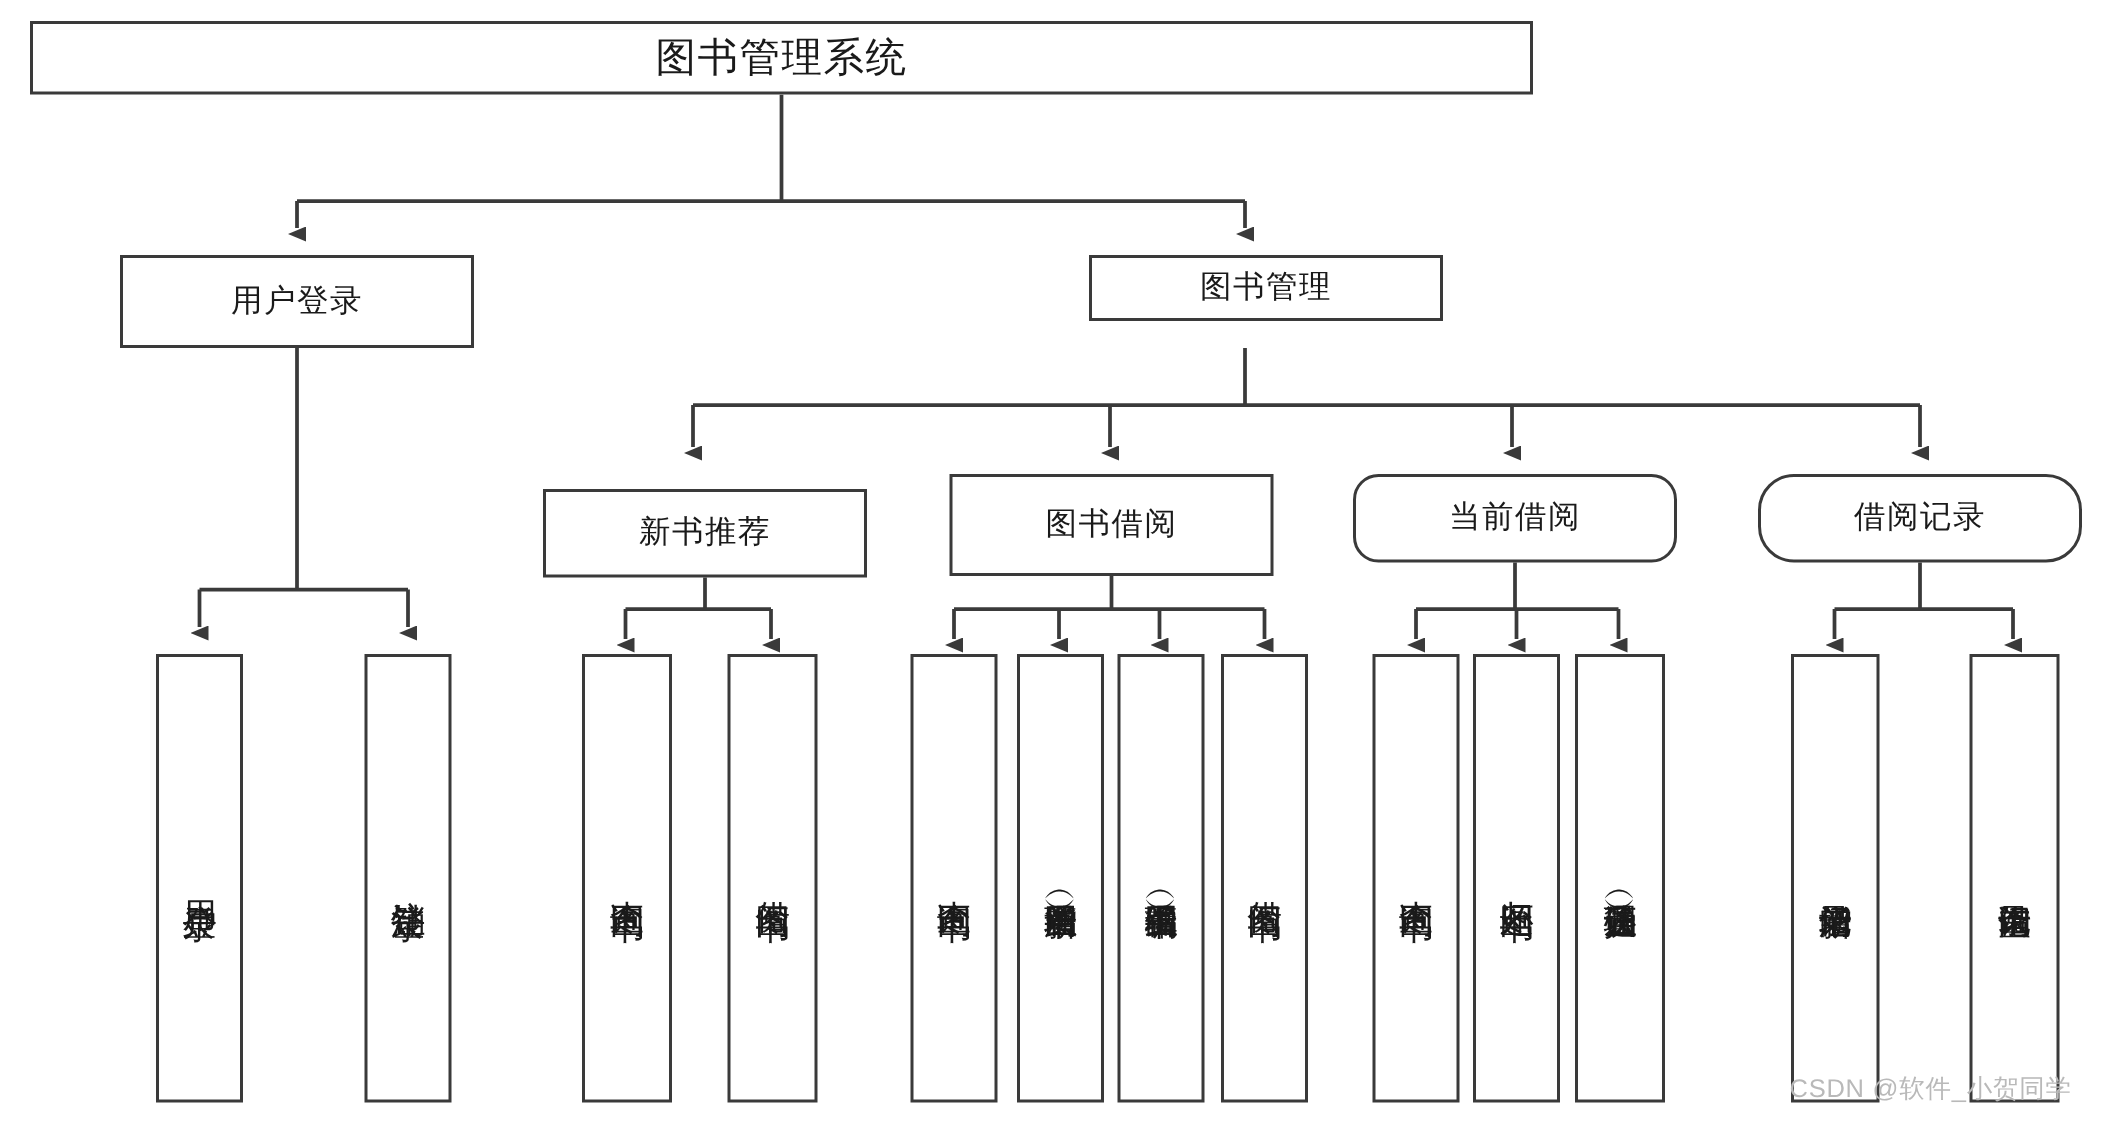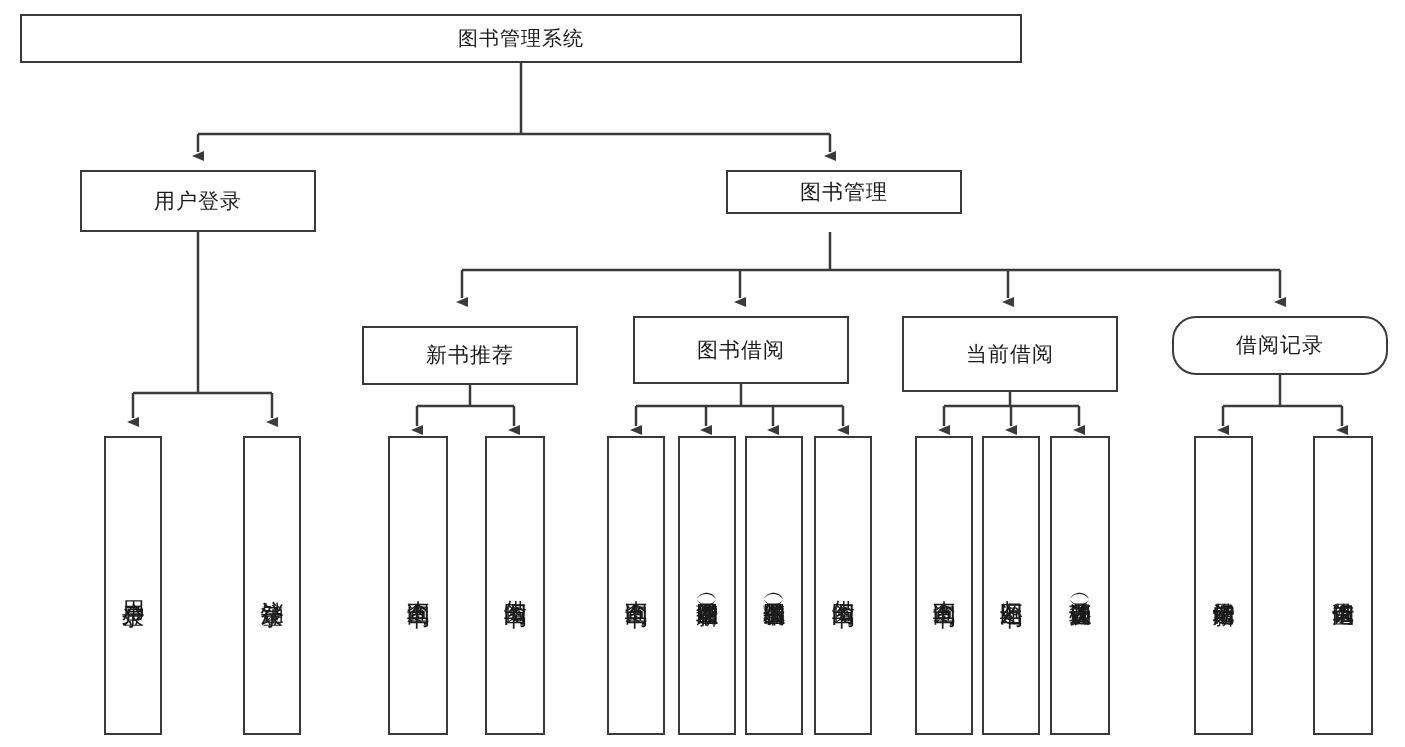--- a/index.html
+++ b/index.html
@@ -39,21 +39,21 @@
     display: block;
     text-align: center;
     line-height: 1.05;
   }
   
   .node.horiz .label {
     writing-mode: horizontal-tb;
     font-size: 21px;
     letter-spacing: 1px;
   }
-  .node.root .label { font-size: 20px; }
+  .node.root .label { font-size: 27px; }
   
   .node.vert {
     align-items: center;
     justify-content: center;
     padding: 6px 0;
   }
   .node.vert .label {
     writing-mode: vertical-rl;
     text-orientation: upright;
     font-size: 23px;
@@ -140,21 +140,21 @@
   <div class="node horiz" style="left:710px; top:170px; width:236px; height:44px;margin-left:16px;">
     <span class="label">图书管理</span>
   </div>
 
   <div class="node horiz" style="left:362px; top:316px; width:216px; height:59px;margin-top:10px;">
     <span class="label">新书推荐</span>
   </div>
   <div class="node horiz" style="left:633px; top:316px; width:216px; height:68px;">
     <span class="label">图书借阅</span>
   </div>
-  <div class="node horiz" style="left:902px; top:316px; width:216px; height:76px;">
+  <div class="node horiz" style="left:902px; top:316px; width:216px; height:59px;border-radius:17px;">
     <span class="label">当前借阅</span>
   </div>
   <div class="node horiz" style="left:1172px; top:316px; width:216px; height:59px;border-radius:24px;">
     <span class="label">借阅记录</span>
   </div>
 
   <div class="node vert" style="left:104px; top:436px; width:58px; height:299px;">
     <span class="label">用户登录</span>
   </div>
   <div class="node vert" style="left:243px; top:436px; width:58px; height:299px;">
@@ -191,14 +191,15 @@
     <span class="label">确认归还（管理员）</span>
   </div>
 
   <div class="node vert tall-text" style="left:1194px; top:436px; width:59px; height:299px;">
     <span class="label">新增借阅记录</span>
   </div>
   <div class="node vert tall-text" style="left:1313px; top:436px; width:60px; height:299px;">
     <span class="label">查询借阅记录</span>
   </div>
 
+  <div class="watermark">CSDN @软件_小贺同学</div>
 
 </div>
 
 </body></html>

